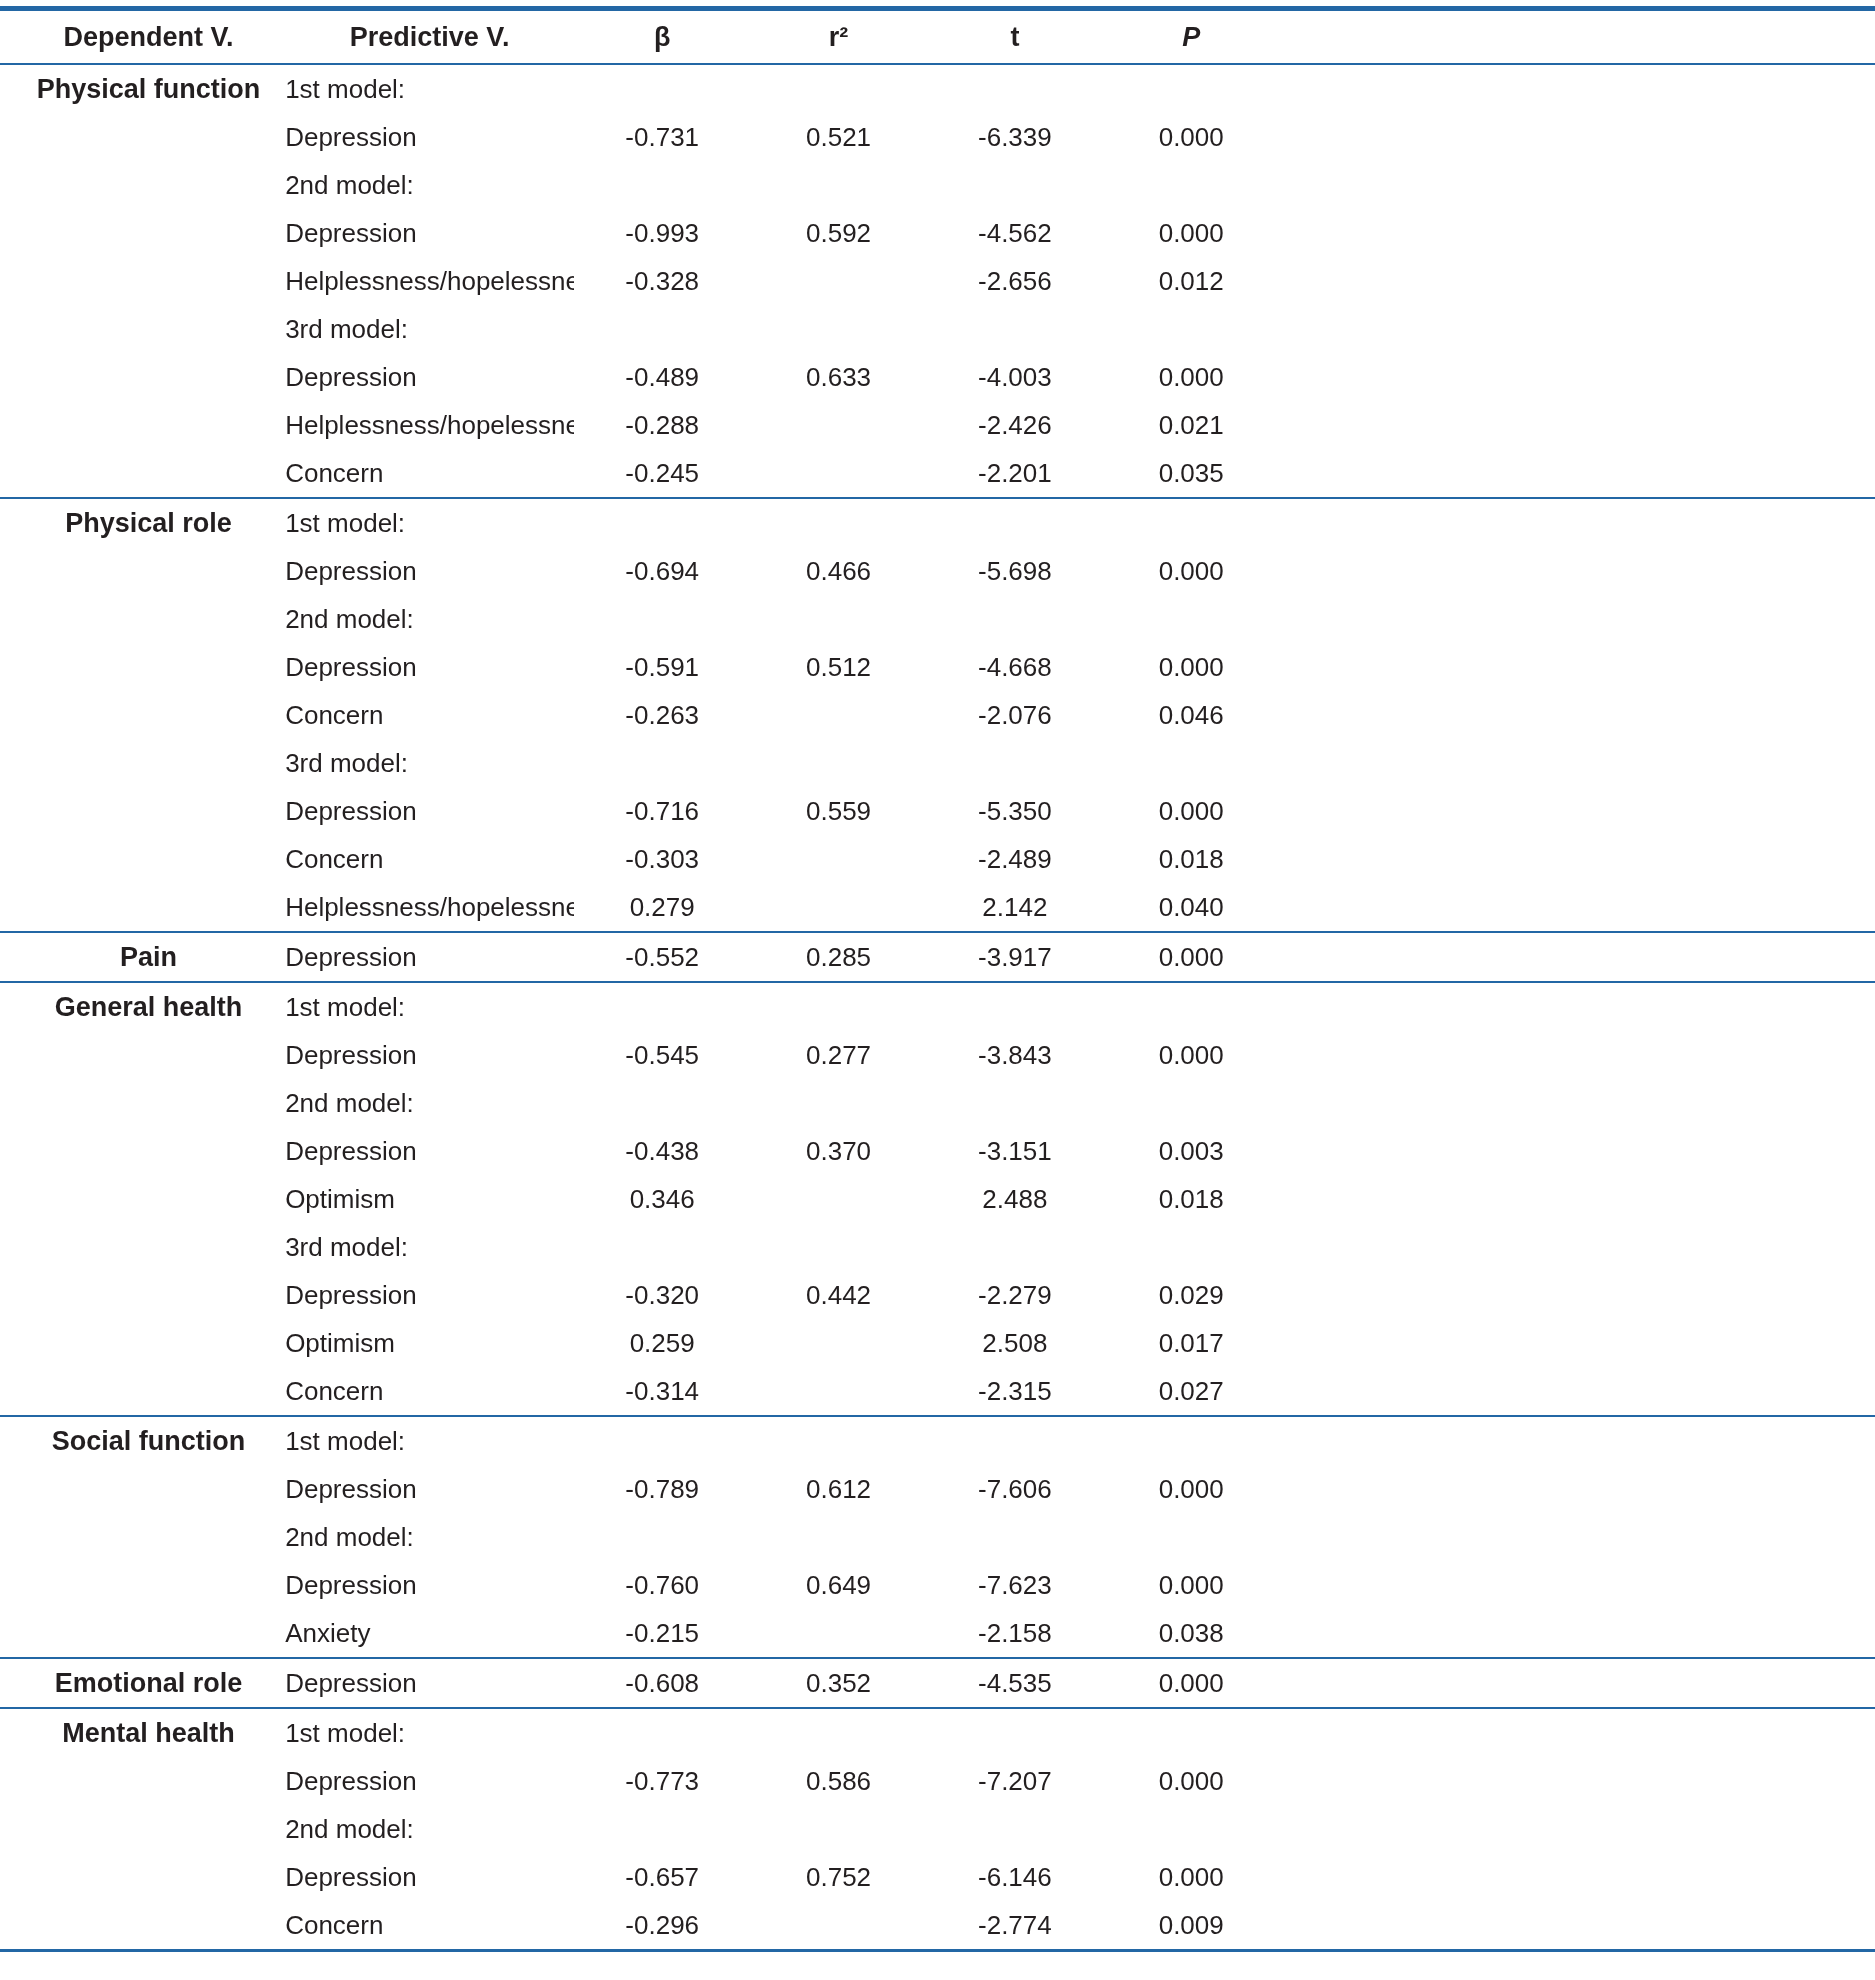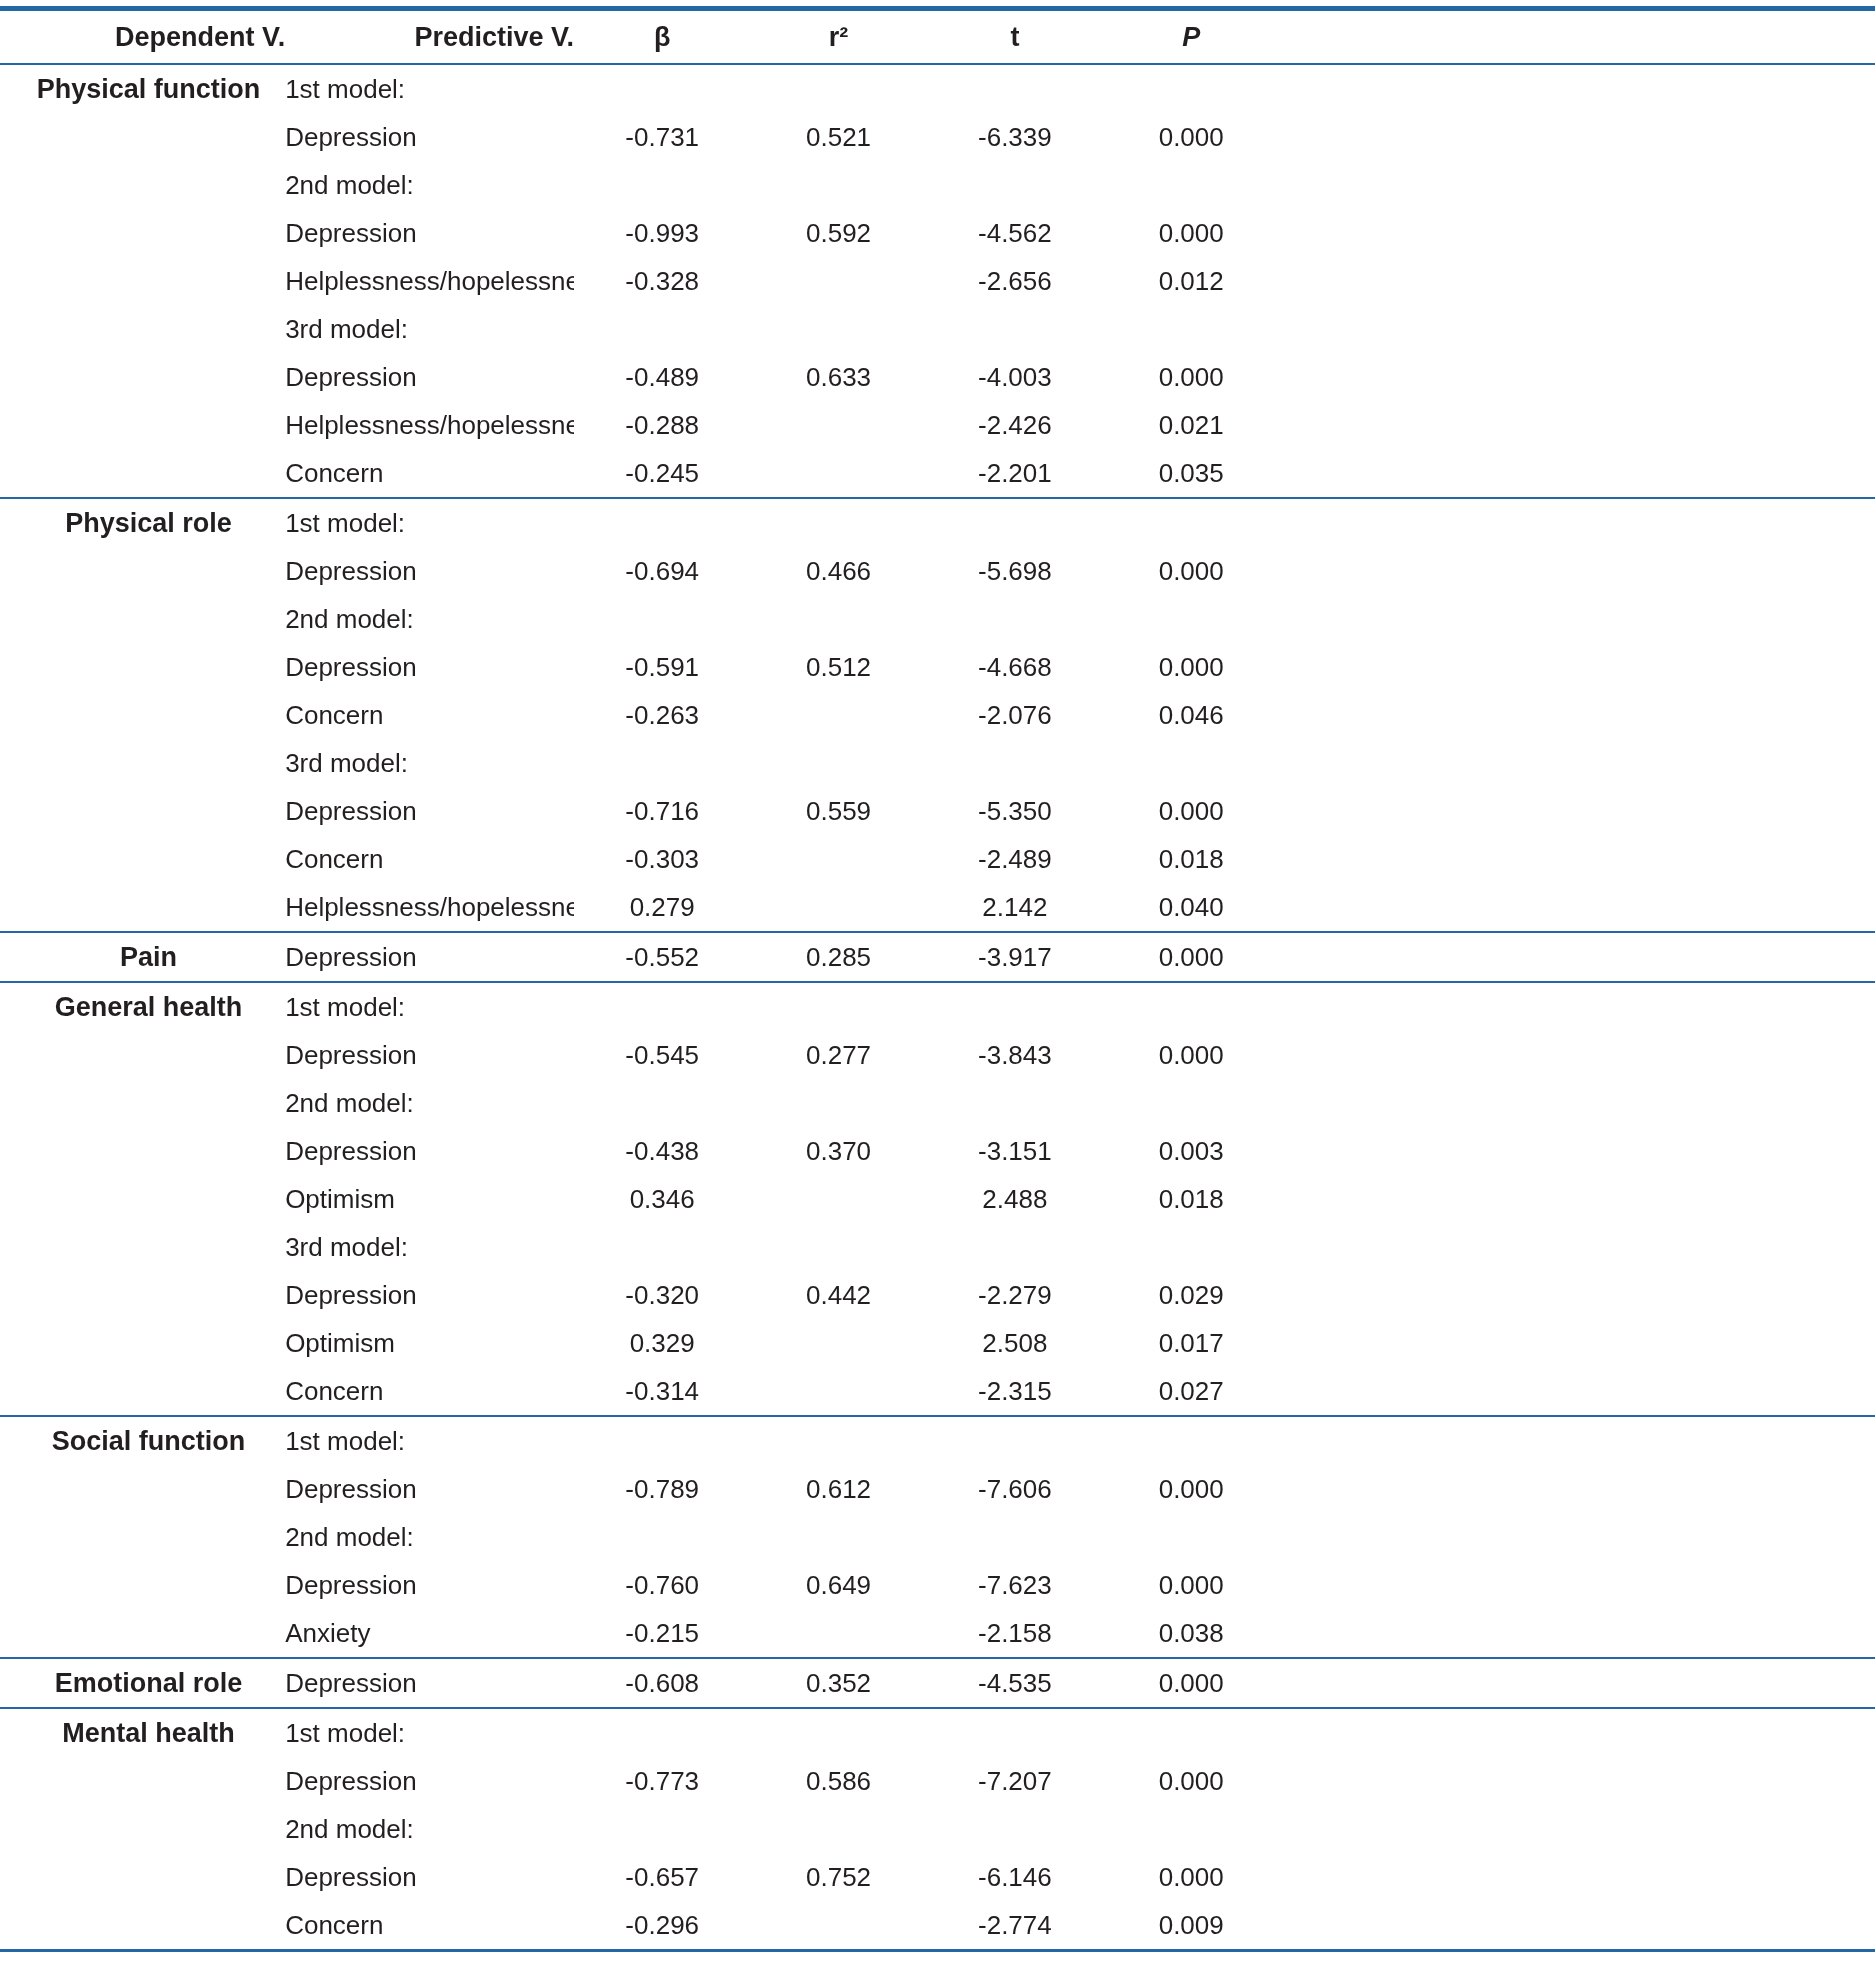--- a/index.html
+++ b/index.html
@@ -36,21 +36,21 @@
   col.c-spacer{width:31.8%;}
 
   thead th{
     height:52px;
     font-size:27px;
     font-weight:bold;
     vertical-align:middle;
     border-bottom:2.6px solid var(--line);
     padding:0;
   }
-  thead th.h-left{text-align:right;}
+  thead th.h-left{text-align:center;}
   thead th.h-dep{padding-left:12px;}
   thead th.h-center{text-align:center;}
   thead th.h-italic{font-style:italic;}
 
   tbody td{
     height:48px;
     font-size:26px;
     vertical-align:middle;
     padding:0;
     white-space:nowrap;
@@ -324,21 +324,21 @@
           <td class="col-pred">Depression</td>
           <td class="col-num">-0.320</td>
           <td class="col-num">0.442</td>
           <td class="col-num">-2.279</td>
           <td class="col-num">0.029</td>
           <td class="col-spacer"></td>
         </tr>
         <tr>
           <td class="col-dep"></td>
           <td class="col-pred">Optimism</td>
-          <td class="col-num">0.329</td>
+          <td class="col-num">0.259</td>
           <td class="col-num"></td>
           <td class="col-num">2.508</td>
           <td class="col-num">0.017</td>
           <td class="col-spacer"></td>
         </tr>
         <tr>
           <td class="col-dep"></td>
           <td class="col-pred">Concern</td>
           <td class="col-num">-0.314</td>
           <td class="col-num"></td>

